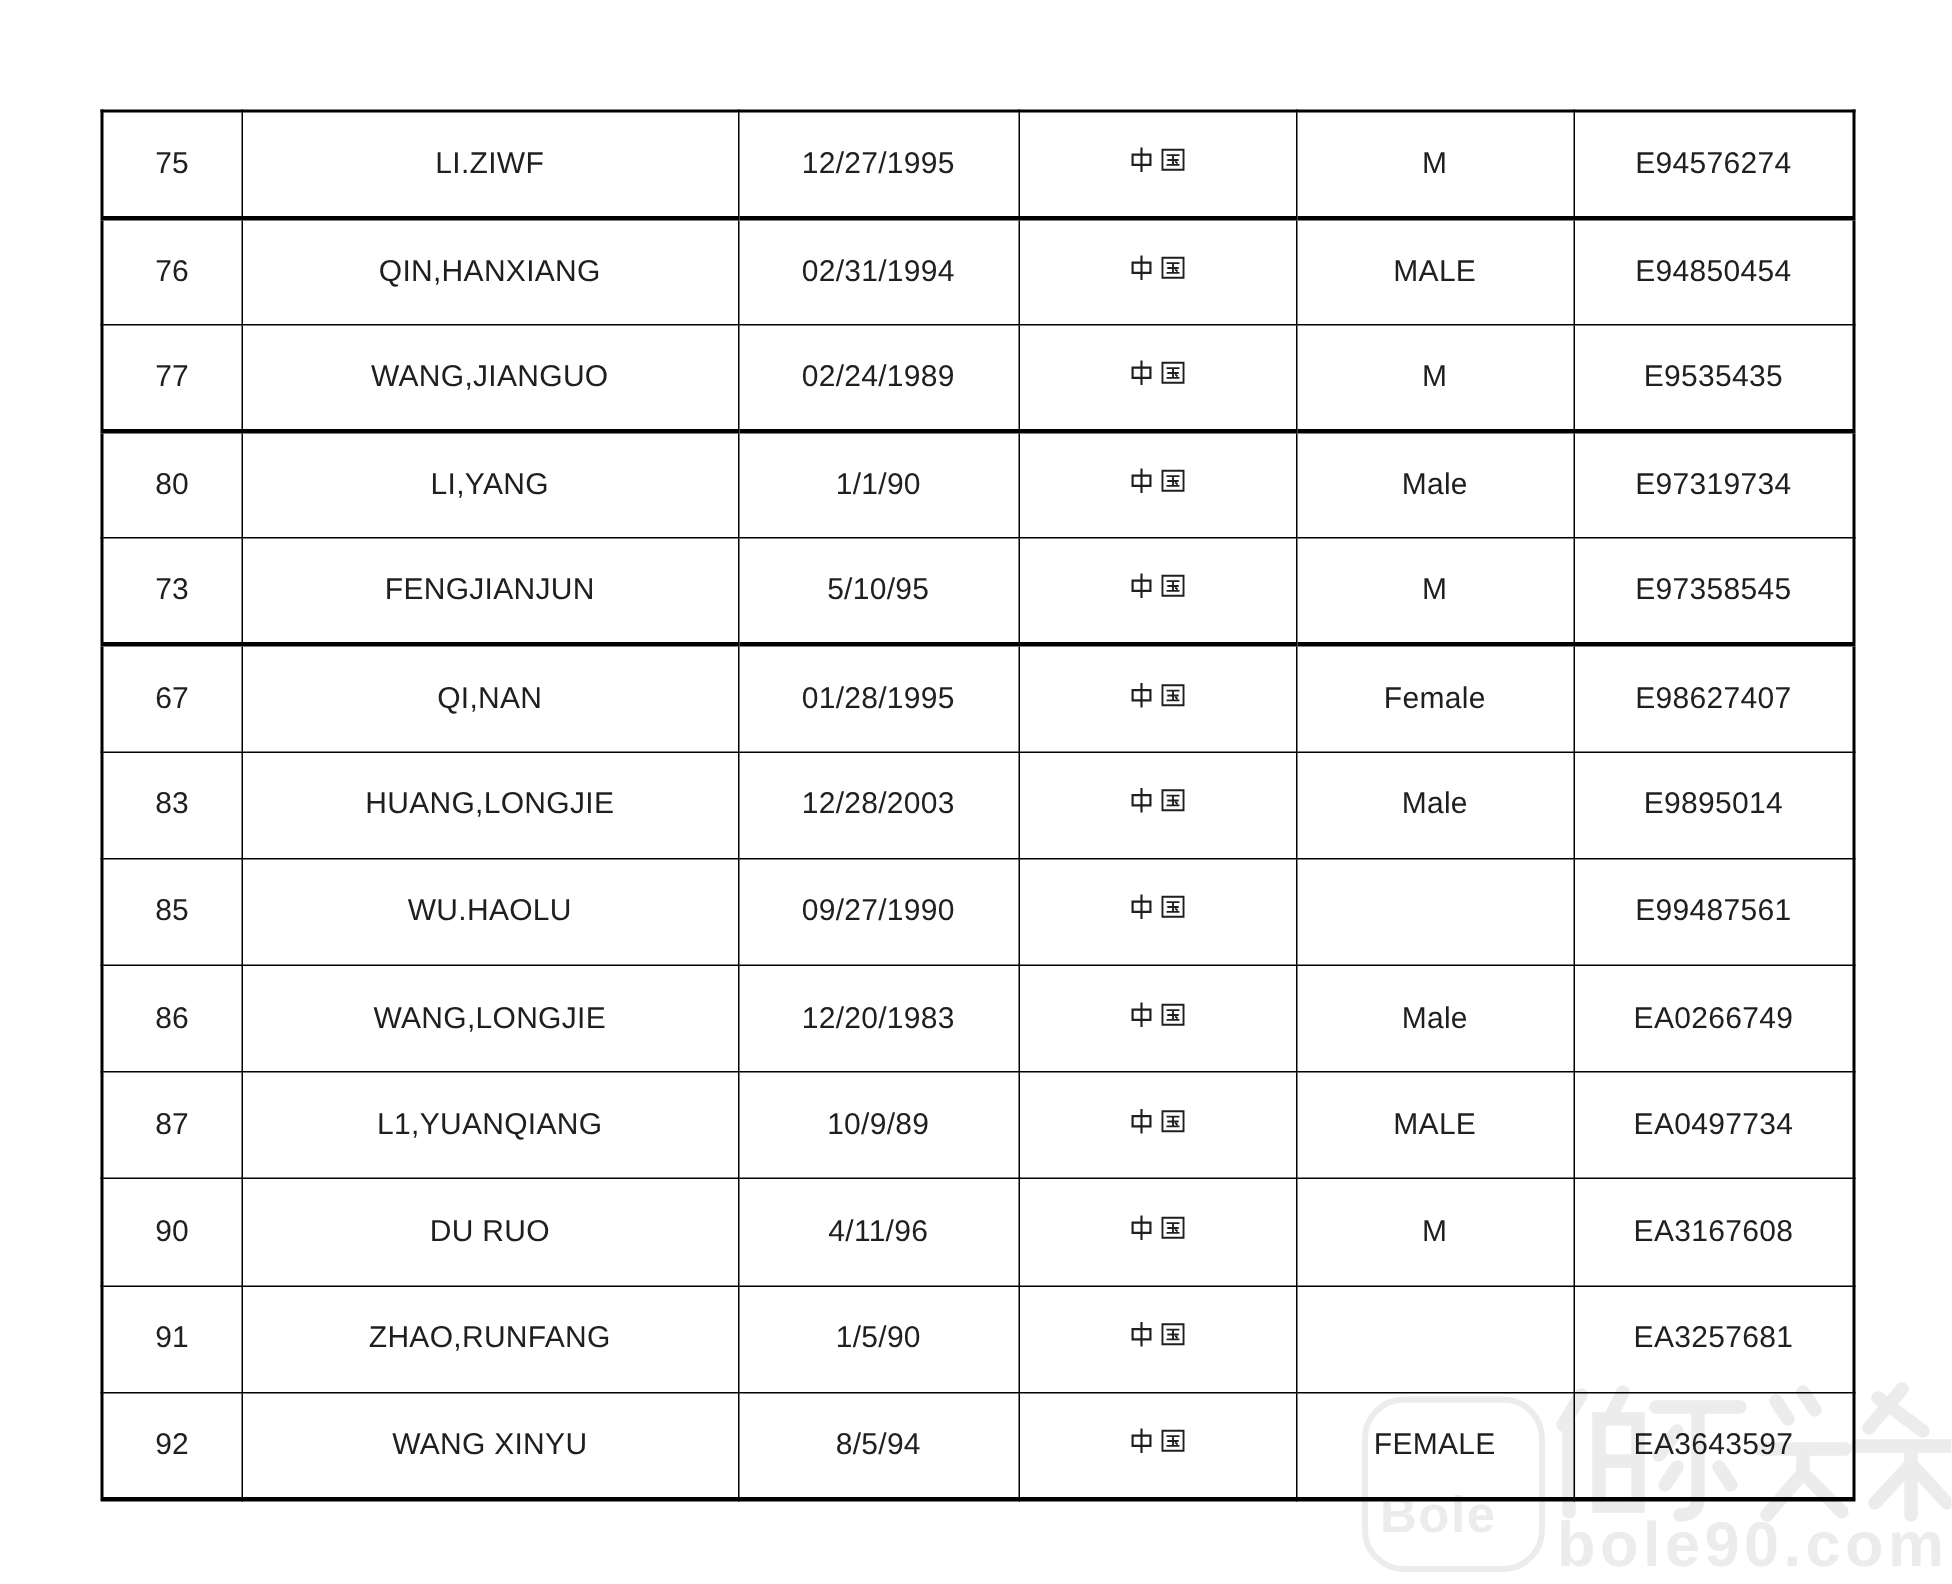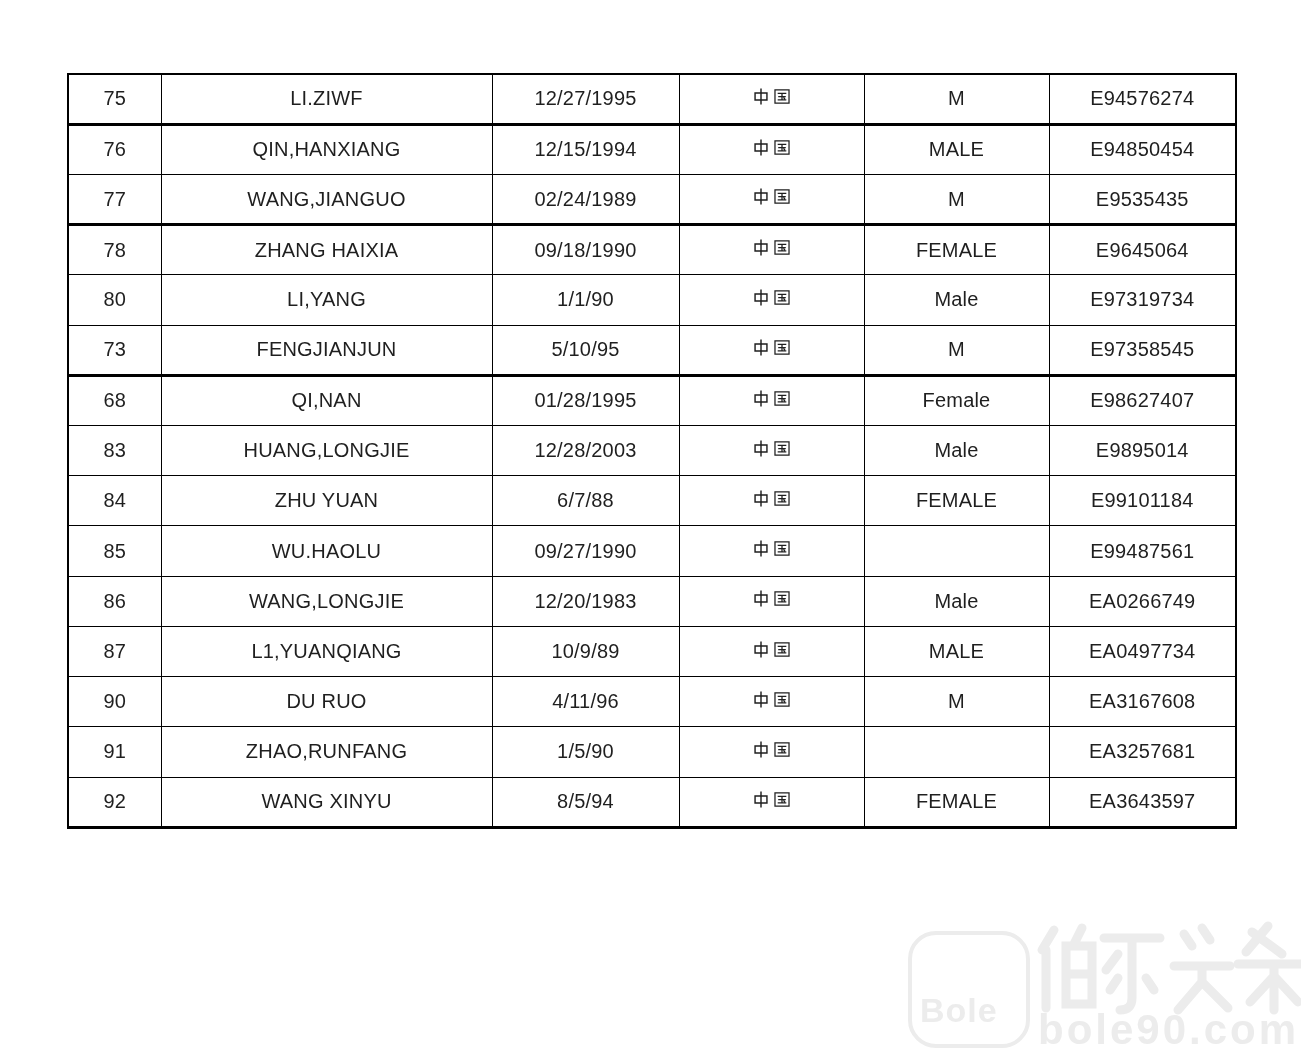--- a/index.html
+++ b/index.html
@@ -15,21 +15,21 @@
     background:var(--bg);
     position:relative;
     overflow:hidden;
     font-family:"Liberation Sans","DejaVu Sans",sans-serif;
     color:var(--ink);
   }
   .sheet{position:absolute;inset:0;}
   table.roster{
     position:absolute;
     left:67px; top:73px;
-    width:1168px; height:756px;
+    width:1168px; height:928px;
     border-collapse:collapse;
     table-layout:fixed;
     border:2px solid var(--border);
     border-bottom-width:3px;
   }
   table.roster td{
     border:1.5px solid var(--border);
     text-align:center;
     vertical-align:middle;
     font-size:20px;
@@ -118,21 +118,21 @@
          <svg class="g" viewBox="0 0 100 100">
                 <use href="#glyph-guo"></use>
               </svg>
        </span></td>
           <td class="">M</td>
           <td>E94576274</td>
         </tr>
         <tr>
           <td>76</td>
           <td>QIN,HANXIANG</td>
-          <td>12/15/1994</td>
+          <td>02/31/1994</td>
           <td><span class="cjk" role="img" aria-label="中国">
          <svg class="g" viewBox="0 0 100 100">
                 <use href="#glyph-zhong"></use>
               </svg>
          <svg class="g" viewBox="0 0 100 100">
                 <use href="#glyph-guo"></use>
               </svg>
        </span></td>
           <td class="">MALE</td>
           <td>E94850454</td>
@@ -146,35 +146,20 @@
                 <use href="#glyph-zhong"></use>
               </svg>
          <svg class="g" viewBox="0 0 100 100">
                 <use href="#glyph-guo"></use>
               </svg>
        </span></td>
           <td class="">M</td>
           <td>E9535435</td>
         </tr>
         <tr>
-          <td>78</td>
-          <td>ZHANG HAIXIA</td>
-          <td>09/18/1990</td>
-          <td><span class="cjk" role="img" aria-label="中国">
-         <svg class="g" viewBox="0 0 100 100">
-                <use href="#glyph-zhong"></use>
-              </svg>
-         <svg class="g" viewBox="0 0 100 100">
-                <use href="#glyph-guo"></use>
-              </svg>
-       </span></td>
-          <td class="">FEMALE</td>
-          <td>E9645064</td>
-        </tr>
-        <tr>
           <td>80</td>
           <td>LI,YANG</td>
           <td>1/1/90</td>
           <td><span class="cjk" role="img" aria-label="中国">
          <svg class="g" viewBox="0 0 100 100">
                 <use href="#glyph-zhong"></use>
               </svg>
          <svg class="g" viewBox="0 0 100 100">
                 <use href="#glyph-guo"></use>
               </svg>
@@ -191,21 +176,21 @@
                 <use href="#glyph-zhong"></use>
               </svg>
          <svg class="g" viewBox="0 0 100 100">
                 <use href="#glyph-guo"></use>
               </svg>
        </span></td>
           <td class="">M</td>
           <td>E97358545</td>
         </tr>
         <tr>
-          <td>68</td>
+          <td>67</td>
           <td>QI,NAN</td>
           <td>01/28/1995</td>
           <td><span class="cjk" role="img" aria-label="中国">
          <svg class="g" viewBox="0 0 100 100">
                 <use href="#glyph-zhong"></use>
               </svg>
          <svg class="g" viewBox="0 0 100 100">
                 <use href="#glyph-guo"></use>
               </svg>
        </span></td>
@@ -219,35 +204,20 @@
           <td><span class="cjk" role="img" aria-label="中国">
          <svg class="g" viewBox="0 0 100 100">
                 <use href="#glyph-zhong"></use>
               </svg>
          <svg class="g" viewBox="0 0 100 100">
                 <use href="#glyph-guo"></use>
               </svg>
        </span></td>
           <td class="">Male</td>
           <td>E9895014</td>
-        </tr>
-        <tr>
-          <td>84</td>
-          <td>ZHU YUAN</td>
-          <td>6/7/88</td>
-          <td><span class="cjk" role="img" aria-label="中国">
-         <svg class="g" viewBox="0 0 100 100">
-                <use href="#glyph-zhong"></use>
-              </svg>
-         <svg class="g" viewBox="0 0 100 100">
-                <use href="#glyph-guo"></use>
-              </svg>
-       </span></td>
-          <td class="">FEMALE</td>
-          <td>E99101184</td>
         </tr>
         <tr>
           <td>85</td>
           <td>WU.HAOLU</td>
           <td>09/27/1990</td>
           <td><span class="cjk" role="img" aria-label="中国">
          <svg class="g" viewBox="0 0 100 100">
                 <use href="#glyph-zhong"></use>
               </svg>
          <svg class="g" viewBox="0 0 100 100">

